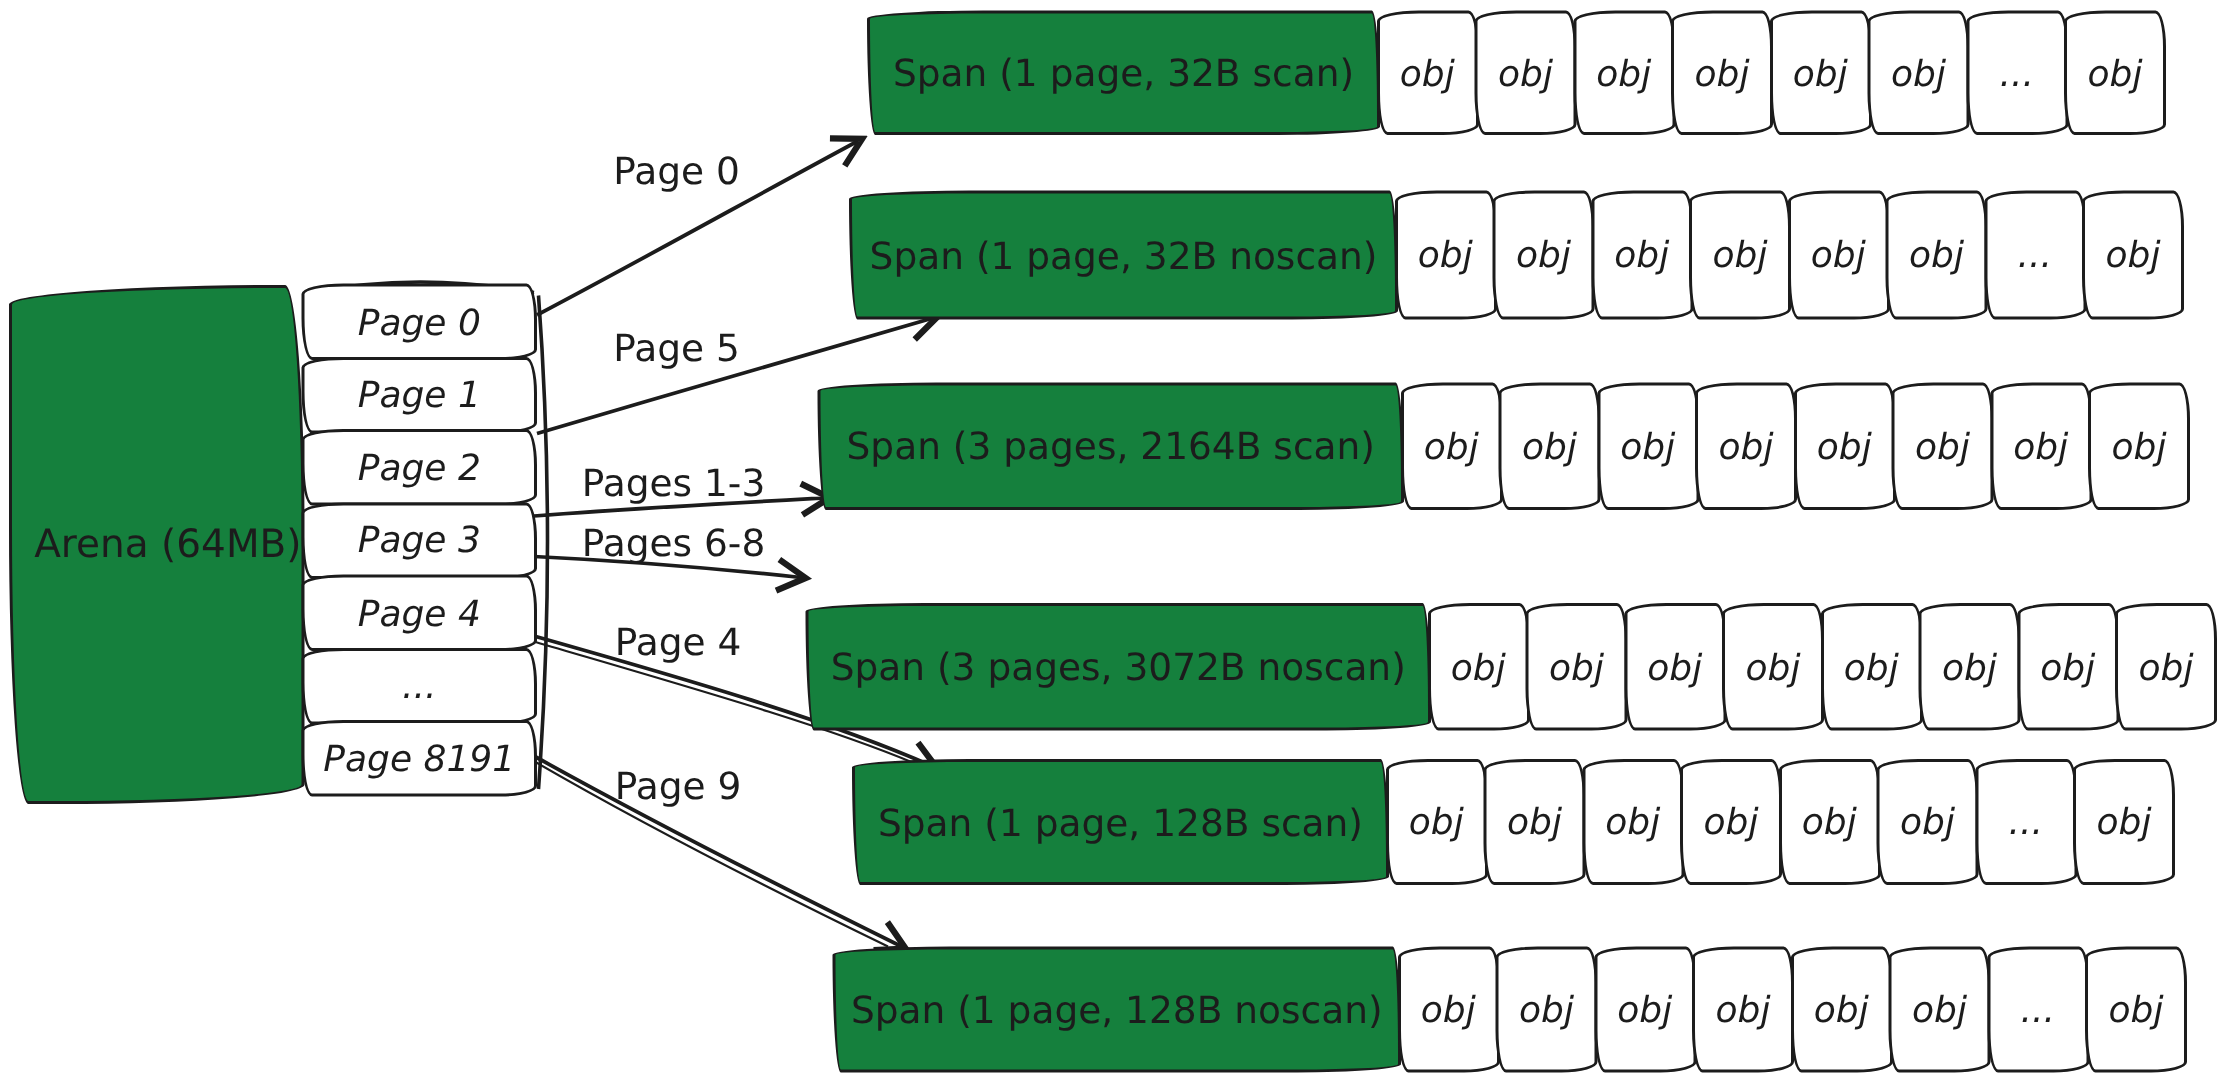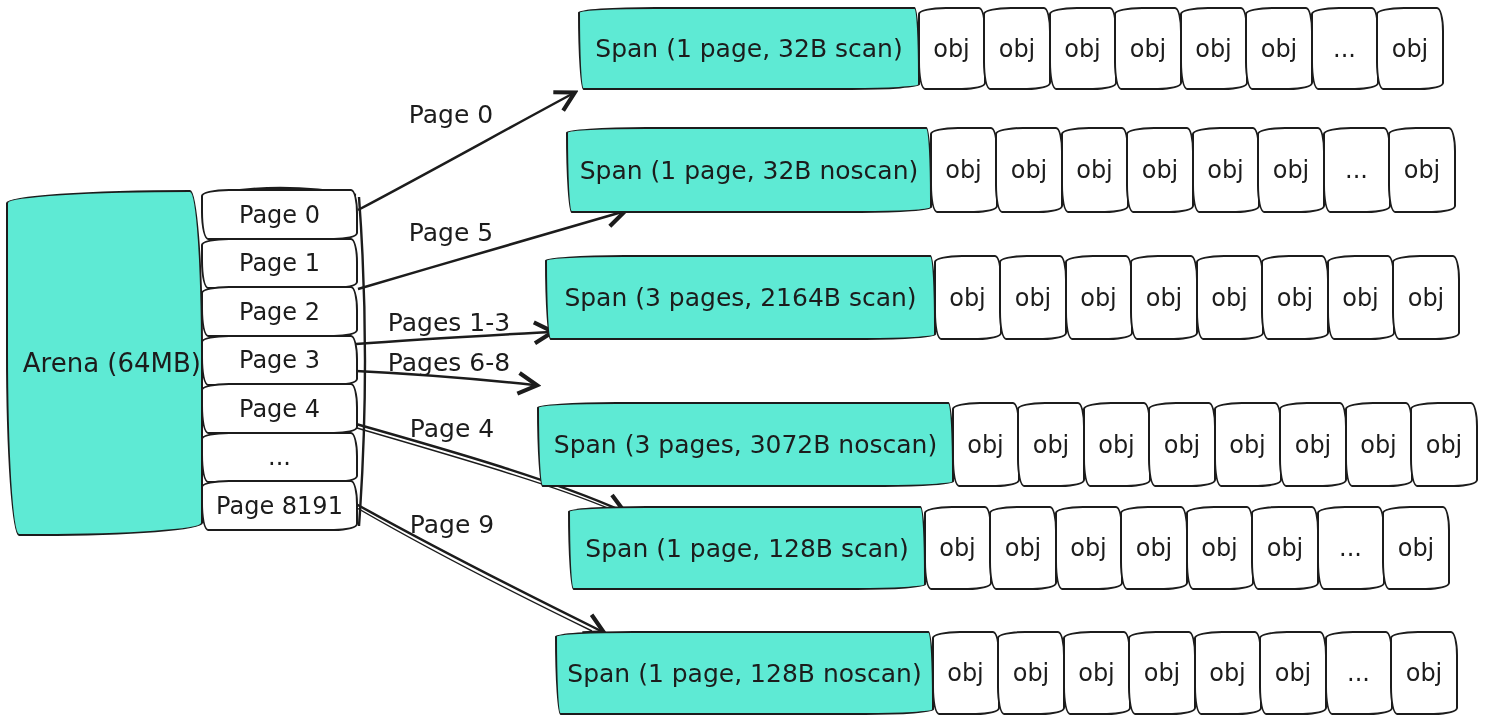--- a/index.html
+++ b/index.html
@@ -3,29 +3,30 @@
 <meta charset="utf-8">
 <style>
   :root { --ink: #1c1c1c; }
   html,body { margin:0; padding:0; background:#ffffff; }
   body { width:1488px; height:720px; position:relative; font-family:"DejaVu Sans", sans-serif; color:var(--ink); }
   .canvas { position:absolute; left:0; top:0; width:1488px; height:720px; overflow:hidden; }
 
   
   .sketch {
     border: 2.6px solid var(--ink);
-    background:#5eead4;
+    background:#15803d;
     border-radius: 255px 18px 225px 18px / 18px 225px 18px 255px;
     box-sizing: border-box;
   }
   .sketch-sm {
     border: 2.5px solid var(--ink);
     background:#fff;
     border-radius: 28px 7px 24px 7px / 7px 24px 7px 28px;
     box-sizing: border-box;
+    font-style: italic;
   }
 
   .arena-box {
     position:absolute; left:6px; top:190px; width:197px; height:346px;
     display:flex; align-items:center; justify-content:flex-end;
     font-size:26px;
   }
   .page-stack {
     position:absolute; left:201px; top:189px; width:157px; height:342px;
     display:flex; flex-direction:column;

